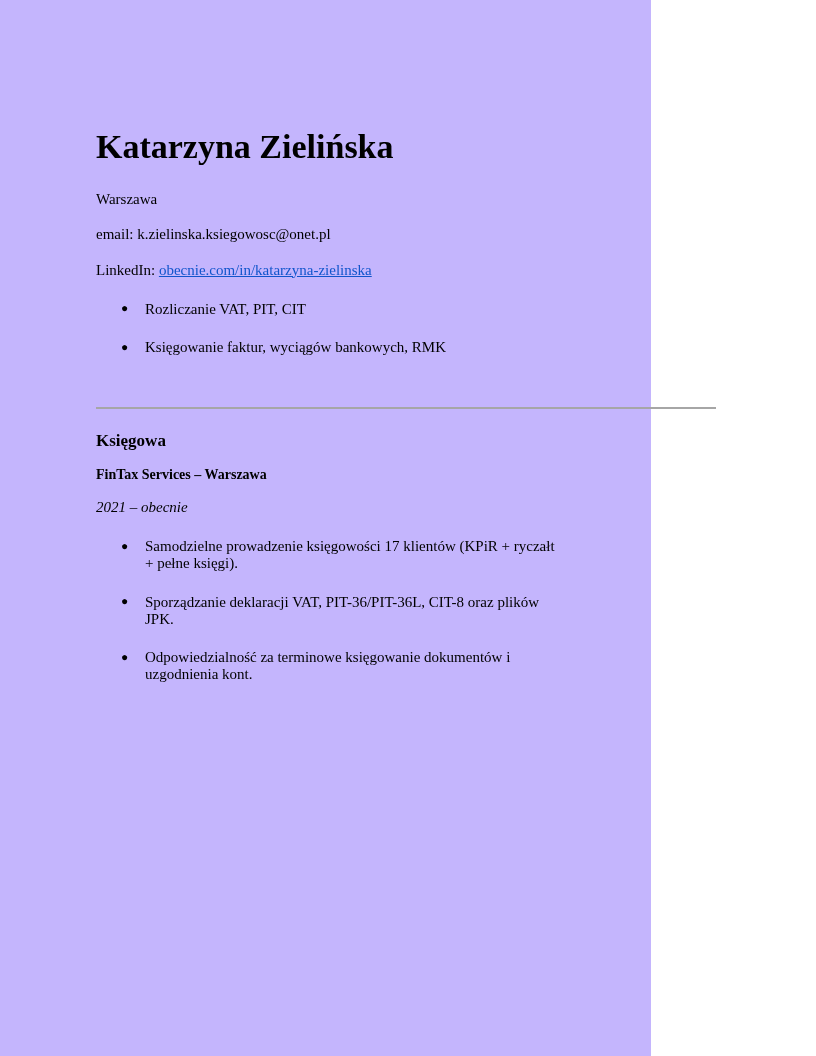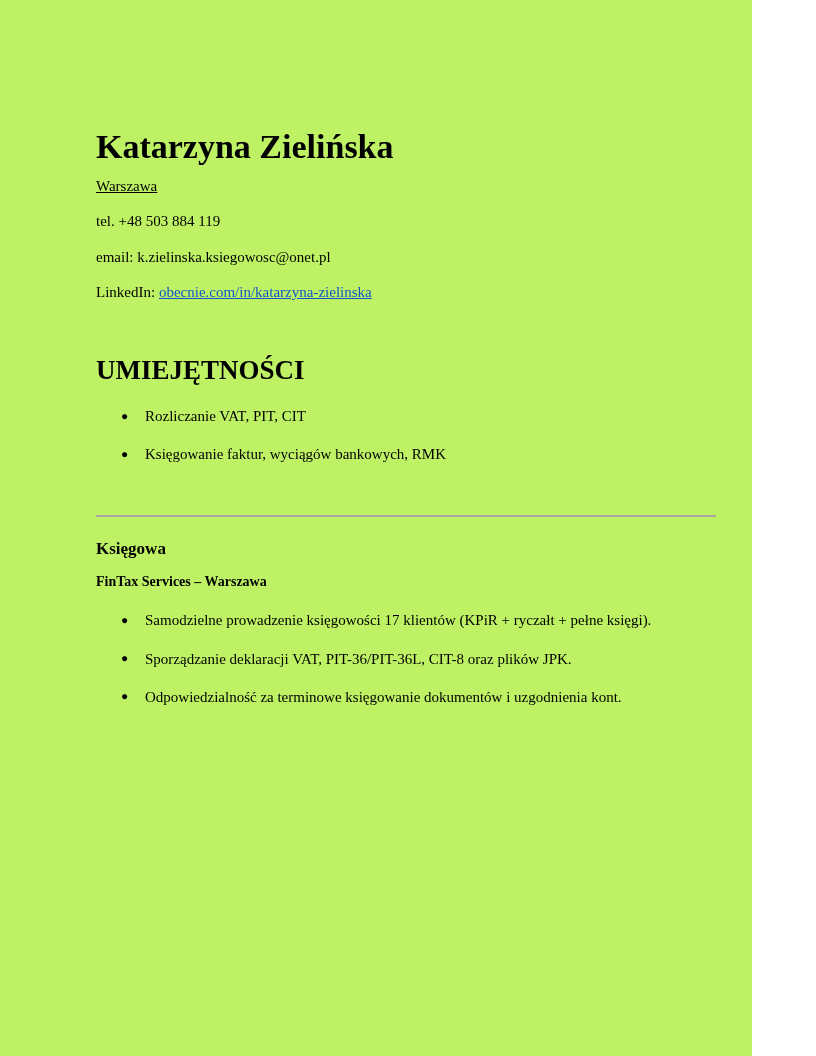--- a/index.html
+++ b/index.html
@@ -8,39 +8,39 @@
     background: #ffffff;
   }
   body {
     width: 816px;
     height: 1056px;
     position: relative;
     overflow: hidden;
   }
   .page {
     box-sizing: border-box;
-    width: 752px;
+    width: 651px;
     height: 1056px;
     padding: 127px 96px 0 96px;
     font-family: "Liberation Serif", "DejaVu Serif", serif;
     font-size: 15px;
     line-height: 1.15;
     color: #000000;
-    background: #bef264;
+    background: #c4b5fd;
   }
   .title {
     margin: 0;
     font-size: 34px;
     font-weight: bold;
     line-height: 1.15;
   }
   .body-line {
     margin: 18px 0 0 0;
   }
-  .title + .body-line { margin-top: 12px; text-decoration: underline; }
+  .title + .body-line { margin-top: 25px; }
   .link {
     color: #1155cc;
     text-decoration: underline;
     cursor: pointer;
   }
   .section-heading {
     margin: 54px 0 0 0;
     font-size: 27px;
     font-weight: bold;
     line-height: 1.15;
@@ -91,36 +91,35 @@
   }
 </style>
 </head>
 <body>
 
 <div class="page">
 
   <h1 class="title">Katarzyna Zielińska</h1>
 
   <p class="body-line">Warszawa</p>
-  <p class="body-line">tel. +48 503 884 119</p>
   <p class="body-line">email: k.zielinska.ksiegowosc@onet.pl</p>
   <p class="body-line"><span>LinkedIn: </span><a class="link" href="#">obecnie.com/in/katarzyna-zielinska</a></p>
 
-  <h2 class="section-heading">UMIEJĘTNOŚCI</h2>
 
   <ul class="bullet-list">
     <li>Rozliczanie VAT, PIT, CIT</li>
     <li>Księgowanie faktur, wyciągów bankowych, RMK</li>
   </ul>
 
   <hr class="divider">
 
 
   <h3 class="job-title">Księgowa</h3>
   <h4 class="company">FinTax Services – Warszawa</h4>
+  <p class="period">2021 – obecnie</p>
 
   <ul class="bullet-list">
     <li>Samodzielne prowadzenie księgowości 17 klientów (KPiR + ryczałt + pełne księgi).</li>
     <li>Sporządzanie deklaracji VAT, PIT-36/PIT-36L, CIT-8 oraz plików JPK.</li>
     <li>Odpowiedzialność za terminowe księgowanie dokumentów i uzgodnienia kont.</li>
   </ul>
 
 </div>
 
 </body></html>

